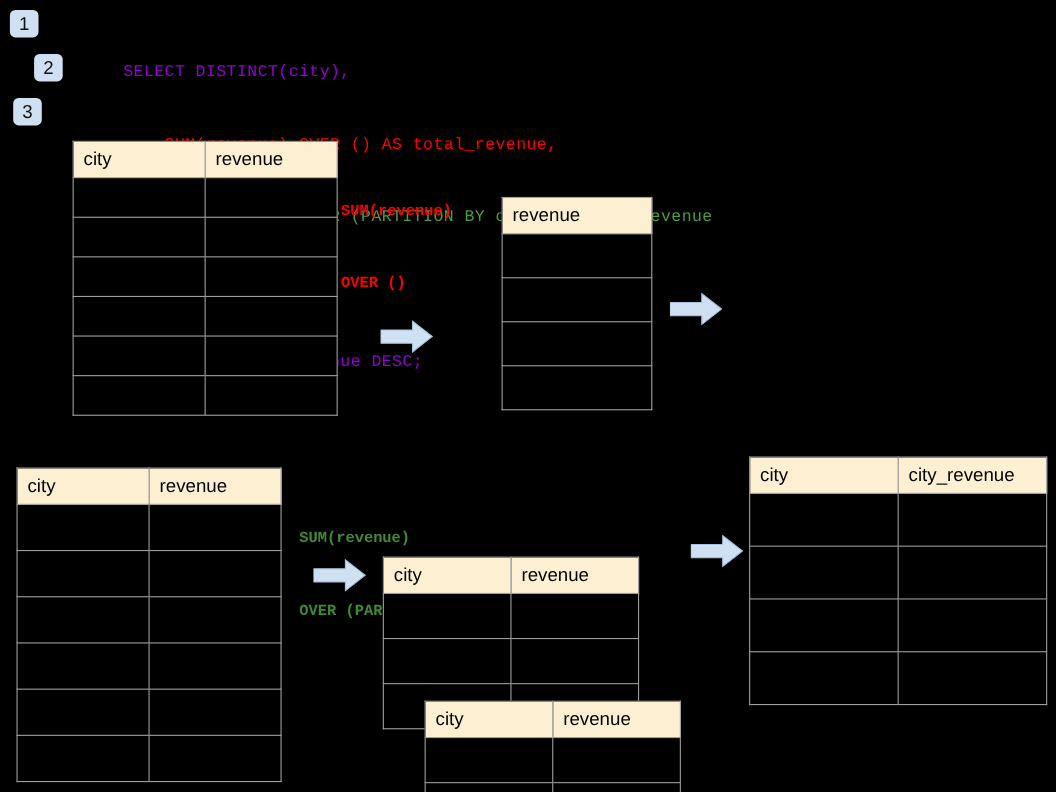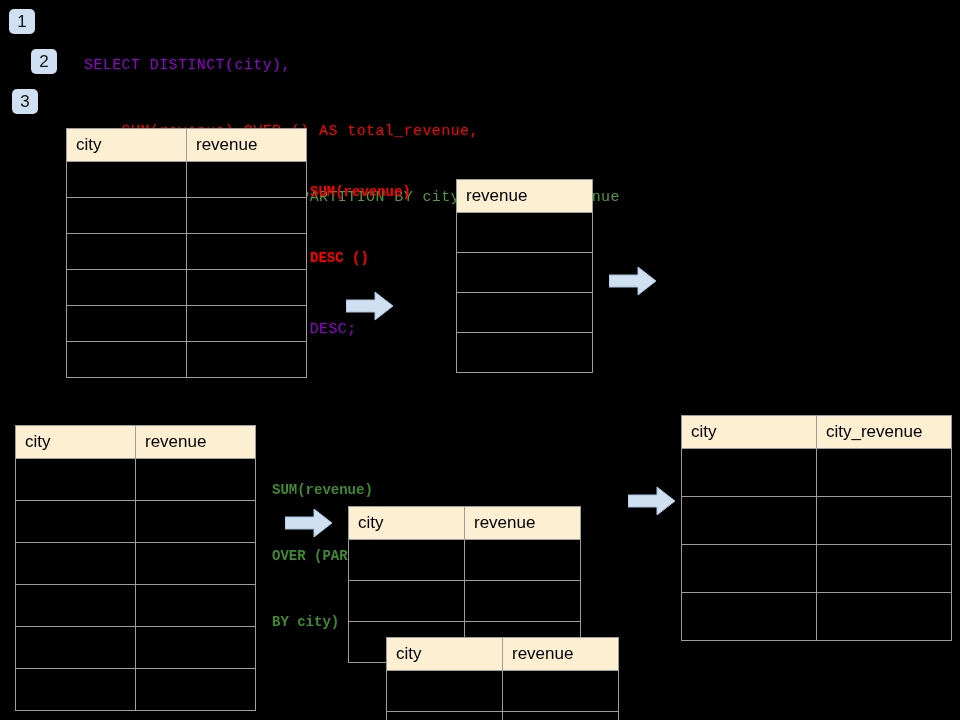--- a/index.html
+++ b/index.html
@@ -33,21 +33,21 @@
 
   
   .sql {
     position: absolute;
     font-family: "Liberation Mono", monospace;
     font-size: 15px;
     letter-spacing: 0.4px;
     white-space: pre;
     line-height: 22px;
   }
-  .sql-line { white-space: pre; }
+  .sql-line { white-space: pre; margin-left: 28px; }
   .c-purple { color: #9400d3; }
   .c-red    { color: #ff0000; }
   .c-green  { color: #4e9a3e; }
 
   
   .anno {
     position: absolute;
     font-family: "Liberation Mono", monospace;
     font-size: 14px;
     line-height: 22px;
@@ -110,27 +110,26 @@
     <div class="sql-line c-purple">SELECT DISTINCT(city),</div>
     <div class="sql-line c-red">    SUM(revenue) OVER () AS total_revenue,</div>
     <div class="sql-line c-green">    SUM(revenue) OVER (PARTITION BY city) as city_revenue</div>
     <div class="sql-line c-purple">  FROM rides</div>
     <div class="sql-line c-purple">  ORDER by city_revenue DESC;</div>
   </div>
 
 
   <div class="anno red" style="left:310px; top:137px;">
     <div>SUM(revenue)</div>
-    <div>DESC ()</div>
+    <div>OVER ()</div>
   </div>
 
   <div class="anno green" style="left:272px; top:435px;">
     <div>SUM(revenue)</div>
     <div>OVER (PARTITION</div>
-    <div>BY city)</div>
   </div>
 
   <table class="tbl" style="left:66px; top:128px; width:240px;">
     <colgroup>
         <col style="width:120px">
         <col style="width:120px">
       </colgroup>
     <tbody>
       <tr>
         <td class="hdr">city</td>

